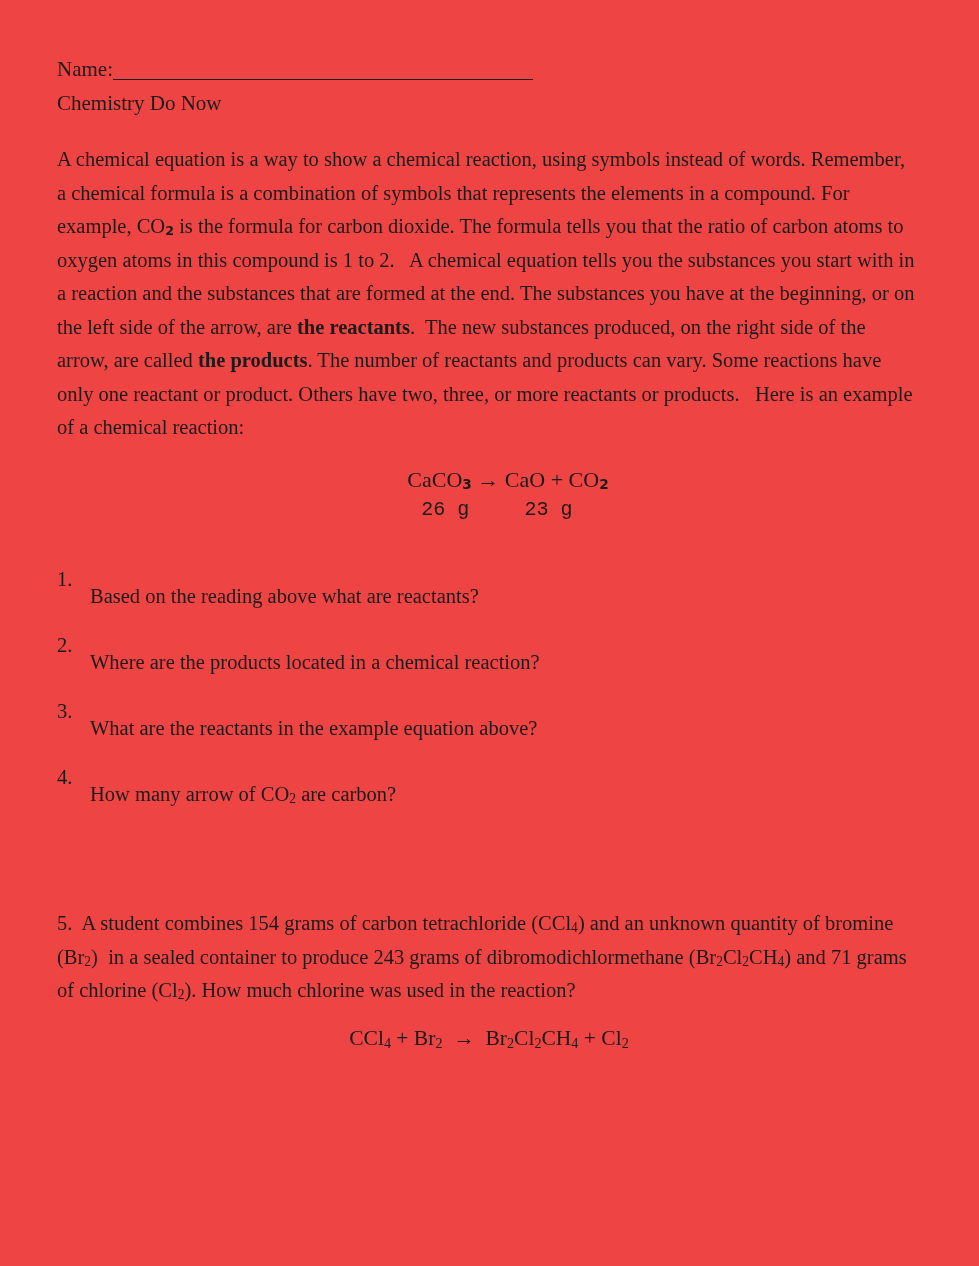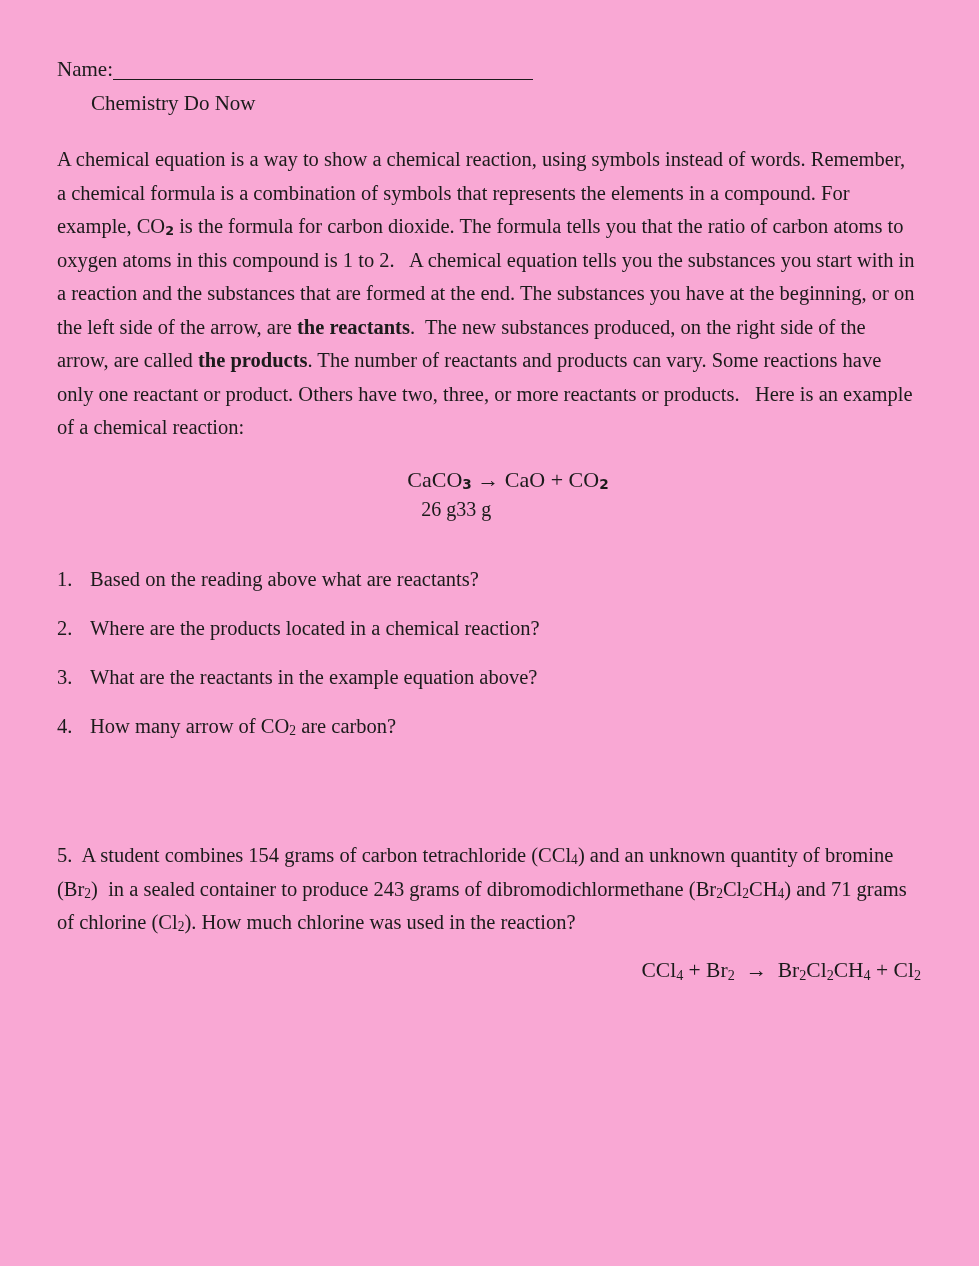--- a/index.html
+++ b/index.html
@@ -4,21 +4,21 @@
 <style>
   html, body {
     margin: 0;
     padding: 0;
     background: #ffffff;
   }
   .page {
     position: relative;
     width: 979px;
     height: 1266px;
-    background: #f9a8d4;
+    background: #ef4444;
     color: #1b1b1b;
     font-family: "Liberation Serif", serif;
     overflow: hidden;
   }
   .content {
     padding: 56px 58px 0 57px;
   }
   
   .name-row {
     font-size: 21px;
@@ -30,21 +30,20 @@
     display: inline-block;
     width: 420px;
     height: 2px;
     border-bottom: 1.6px solid #1b1b1b;
     margin-bottom: 2px;
   }
   .subtitle {
     font-size: 21px;
     line-height: 26px;
     margin-top: 8px;
-    margin-left: 34px;
   }
   
   .intro {
     margin-top: 27px;
     width: 862px;
     font-size: 20.5px;
     line-height: 33.5px;
     white-space: pre-wrap;
   }
   
@@ -69,56 +68,58 @@
     margin: 20px auto 0;
     transform: translateX(19px);
   }
   .example-eq {
     font-size: 22px;
     line-height: 30px;
     white-space: pre-wrap;
   }
   .example-masses {
     display: flex;
+    gap: 55px;
     padding-left: 14px;
     margin-top: 1px;
-    font-family: Liberation Serif, serif;
+    font-family: Liberation Mono, monospace;
     font-size: 20px;
     line-height: 27px;
   }
   
   .questions {
     margin-top: 40px;
   }
   .question {
     display: flex;
     font-size: 20.5px;
     line-height: 33.5px;
     margin-bottom: 15.5px;
   }
   .q-num {
     flex: none;
     width: 33px;
   }
   .q-text {
     white-space: pre-wrap;
+    margin-top: 17px;
   }
   
   .problem5 {
     margin-top: 96px;
     width: 866px;
     font-size: 20.5px;
     line-height: 33.5px;
     white-space: pre-wrap;
     font-family: Liberation Serif, serif;
   }
   
   .equation2 {
     margin-top: 15px;
-    text-align: right;
+    text-align: center;
     font-size: 21.5px;
     line-height: 30px;
     white-space: pre-wrap;
   }
 </style>
 </head>
 <body>
 
 <div class="page">
   <div class="content">
@@ -128,21 +129,21 @@
         <span class="name-blank"></span>
     </div>
     <div class="subtitle">Chemistry Do Now</div>
 
     <div class="intro"><span>A chemical equation is a way to show a chemical reaction, using symbols instead of words. Remember, a chemical formula is a combination of symbols that represents the elements in a compound. For example, CO</span><span class="seg-bsub">2</span><span> is the formula for carbon dioxide. The formula tells you that the ratio of carbon atoms to oxygen atoms in this compound is 1 to 2.   A chemical equation tells you the substances you start with in a reaction and the substances that are formed at the end. The substances you have at the beginning, or on the left side of the arrow, are </span><span class="seg-bu">the reactants</span><span>.  The new substances produced, on the right side of the arrow, are called </span><span class="seg-bu">the products</span><span>. The number of reactants and products can vary. Some reactions have only one reactant or product. Others have two, three, or more reactants or products.   Here is an example of a chemical reaction:</span></div>
 
     <div class="example">
       <div class="example-eq"><span>CaCO</span><span class="seg-bsub">3</span><span> → CaO + CO</span><span class="seg-bsub">2</span></div>
       <div class="example-masses">
         <span>26 g</span>
-        <span>33 g</span>
+        <span>23 g</span>
       </div>
     </div>
 
     <div class="questions">
       <div class="question">
         <span class="q-num">1.</span>
         <span class="q-text"><span>Based on the reading above what are reactants?</span></span>
       </div>
       <div class="question">
         <span class="q-num">2.</span>

